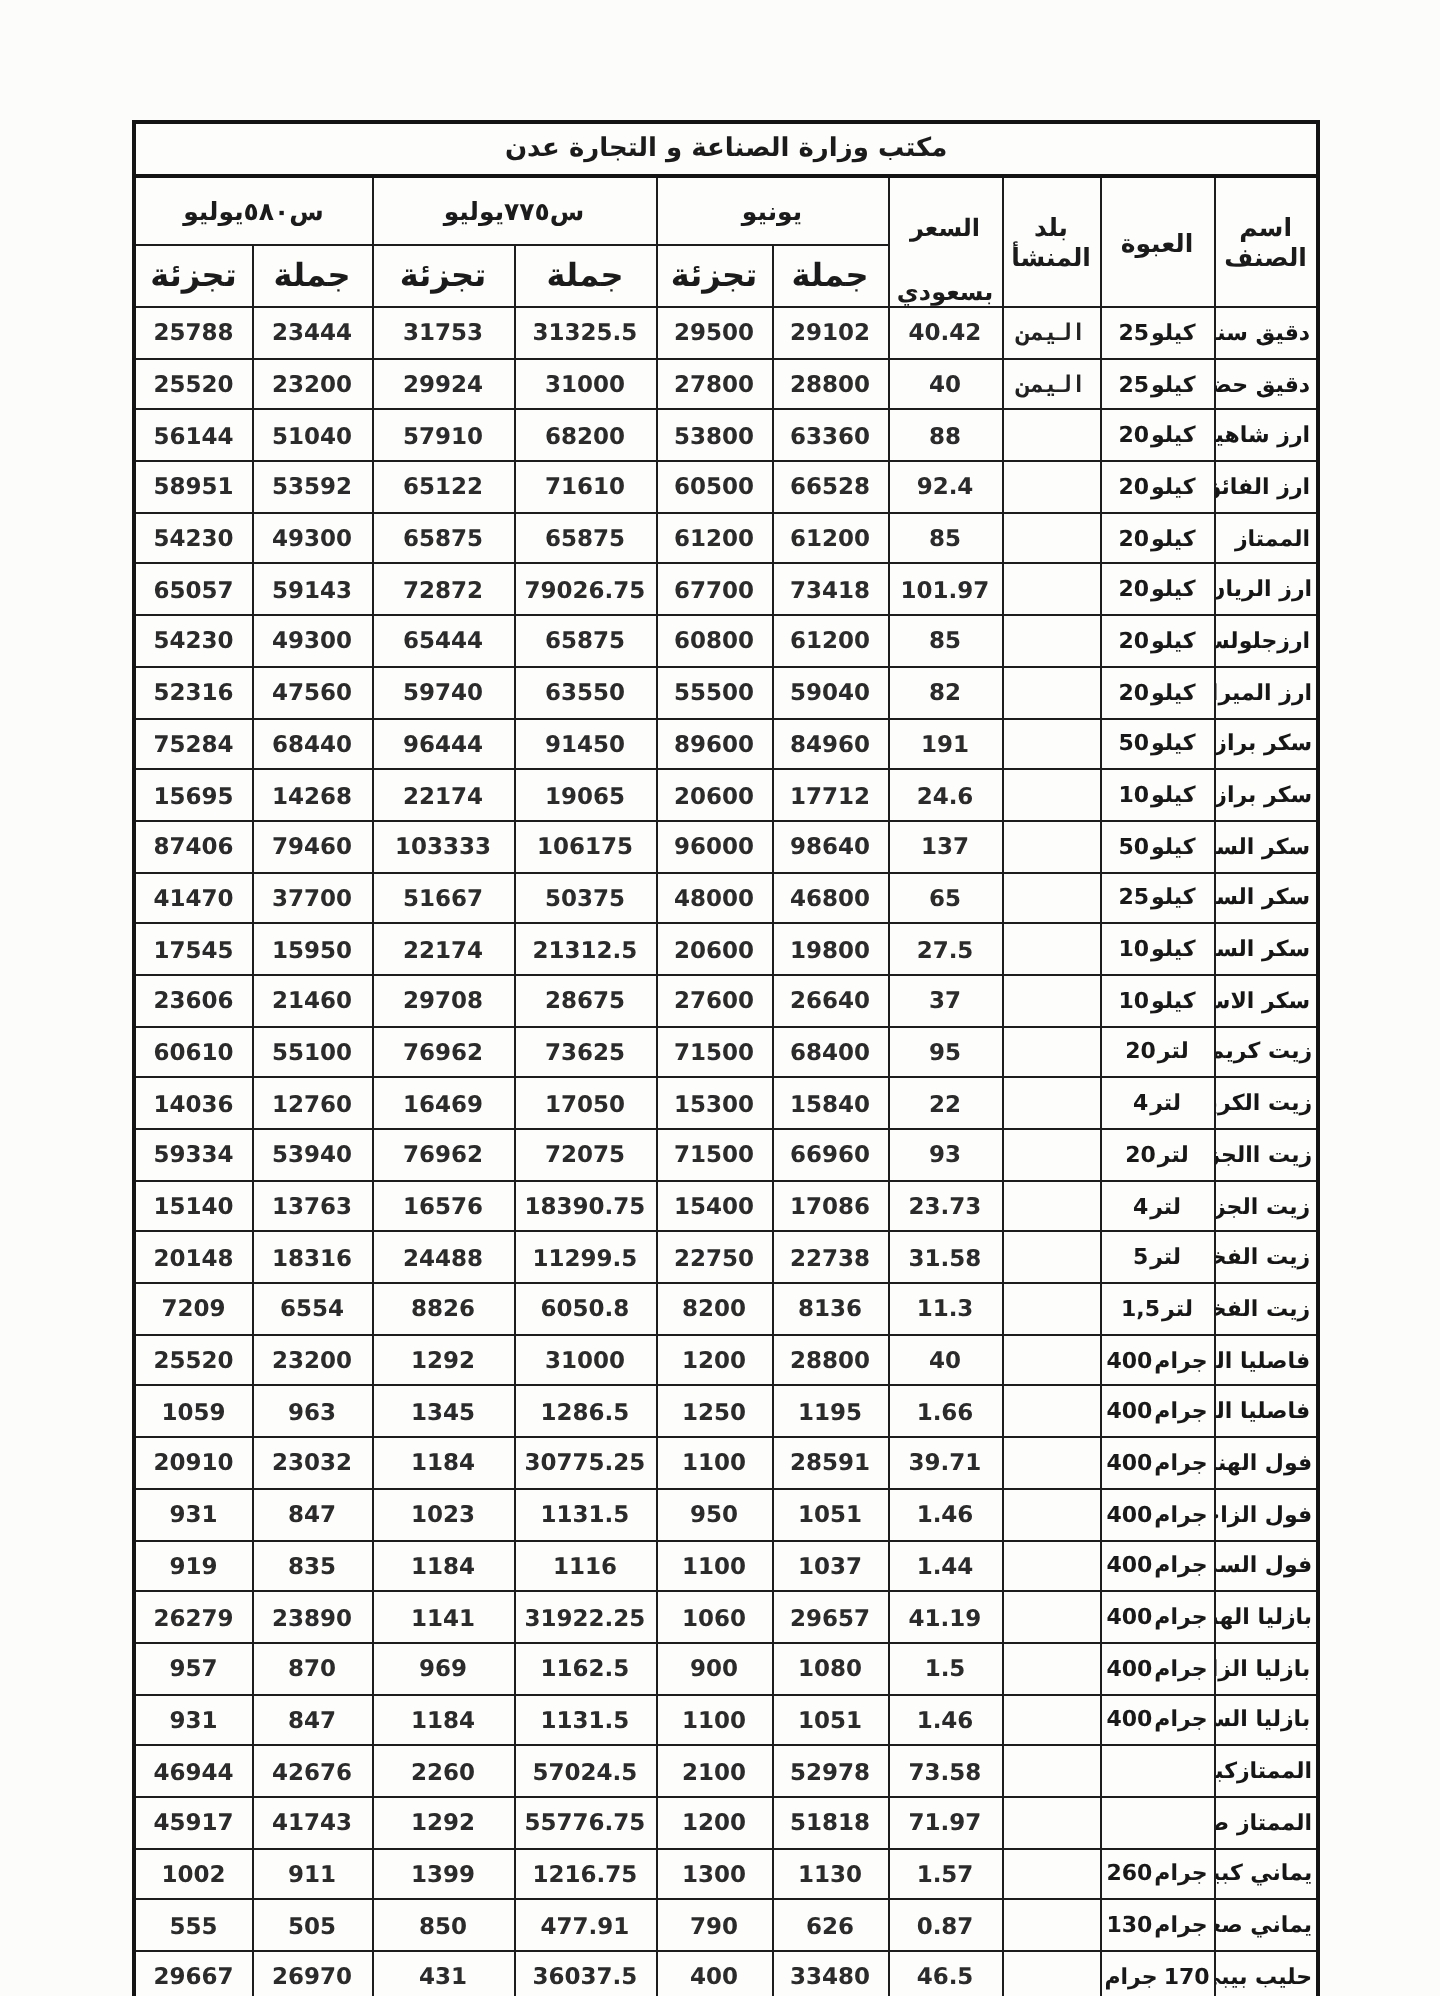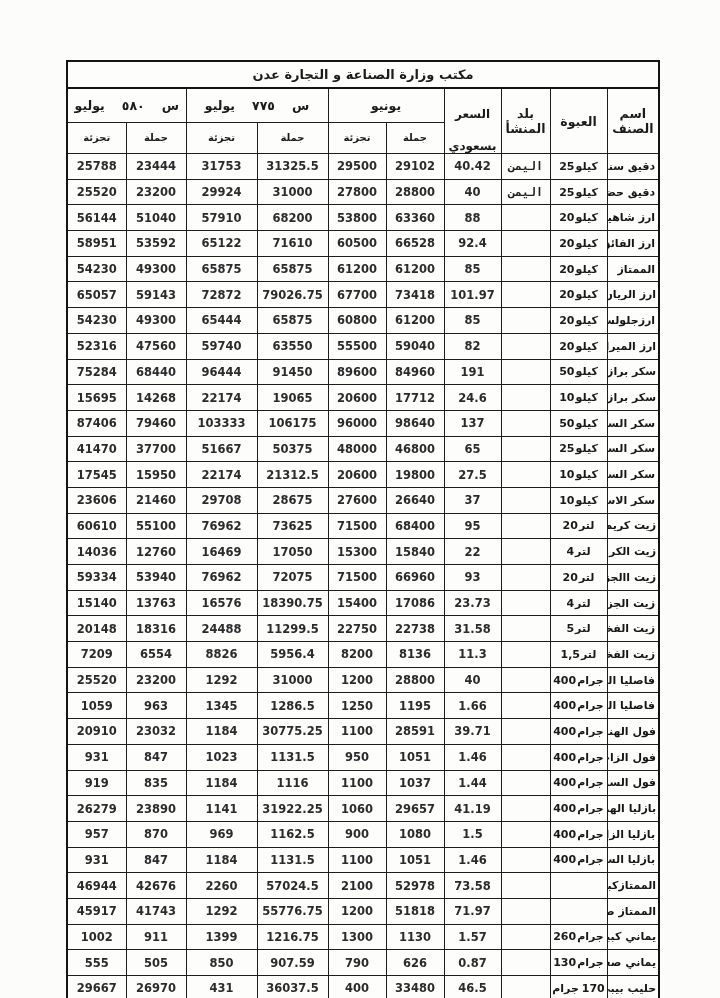--- a/index.html
+++ b/index.html
@@ -22,22 +22,22 @@
     padding:0;margin:0;overflow:hidden;
     font-weight:bold;
     vertical-align:middle;
   }
   th.title-cell{
     height:25px;font-size:13px;text-align:center;direction:rtl;
     border-bottom:2px solid #141414;
     letter-spacing:0.2px;
   }
   thead tr.h1 th{height:27px;font-size:12.5px;}
-  thead tr.h2 th{height:25px;font-size:10px;margin-left:36px;}
-  th .grp{display:flex;justify-content:center;align-items:center;gap:17px;direction:ltr;}
+  thead tr.h2 th{height:25px;font-size:16px;margin-left:36px;}
+  th .grp{display:flex;justify-content:center;align-items:center;gap:0;direction:ltr;}
   th .grp span{display:inline-block;}
   th.price-head div{line-height:14px;font-size:12px;text-align:center;direction:rtl;margin-top:18px;}
   th.rtl{direction:rtl;text-align:center;}
   tbody td{height:24.7px;}
   td.num{
     text-align:center;
     font-size:11.5px;
     color:#2b2b2b;
     font-family:"DejaVu Sans","Liberation Sans",sans-serif;
   }
@@ -333,21 +333,21 @@
           <td class="num">22738</td>
           <td class="num">31.58</td>
           <td class="origin-cell"></td>
           <td class="pack-cell"><span>5</span><span class="pu">لتر</span></td>
           <td class="name-cell">زيت الفخامة</td>
         </tr>
         <tr>
           <td class="num">7209</td>
           <td class="num">6554</td>
           <td class="num">8826</td>
-          <td class="num">5956.4</td>
+          <td class="num">6050.8</td>
           <td class="num">8200</td>
           <td class="num">8136</td>
           <td class="num">11.3</td>
           <td class="origin-cell"></td>
           <td class="pack-cell"><span>1,5</span><span class="pu">لتر</span></td>
           <td class="name-cell">زيت الفخامة</td>
         </tr>
         <tr>
           <td class="num">25520</td>
           <td class="num">23200</td>
@@ -477,21 +477,21 @@
           <td class="num">1130</td>
           <td class="num">1.57</td>
           <td class="origin-cell"></td>
           <td class="pack-cell"><span>260</span><span class="pu">جرام</span></td>
           <td class="name-cell">يماني كبير</td>
         </tr>
         <tr>
           <td class="num">555</td>
           <td class="num">505</td>
           <td class="num">850</td>
-          <td class="num">907.59</td>
+          <td class="num">477.91</td>
           <td class="num">790</td>
           <td class="num">626</td>
           <td class="num">0.87</td>
           <td class="origin-cell"></td>
           <td class="pack-cell"><span>130</span><span class="pu">جرام</span></td>
           <td class="name-cell">يماني صغير</td>
         </tr>
         <tr>
           <td class="num">29667</td>
           <td class="num">26970</td>

